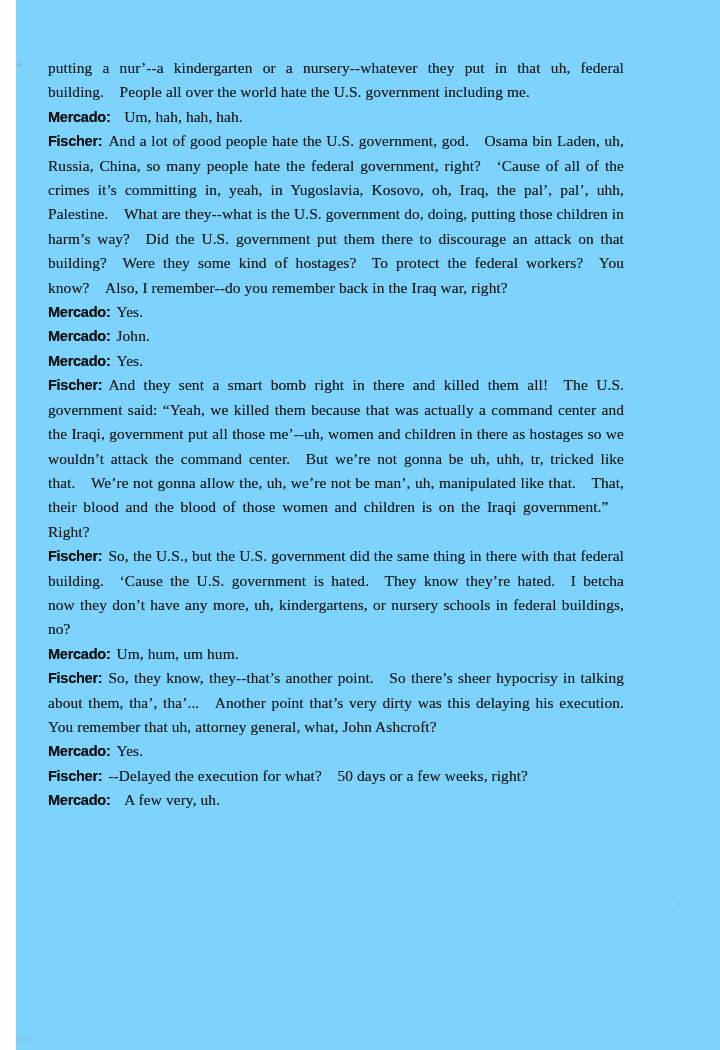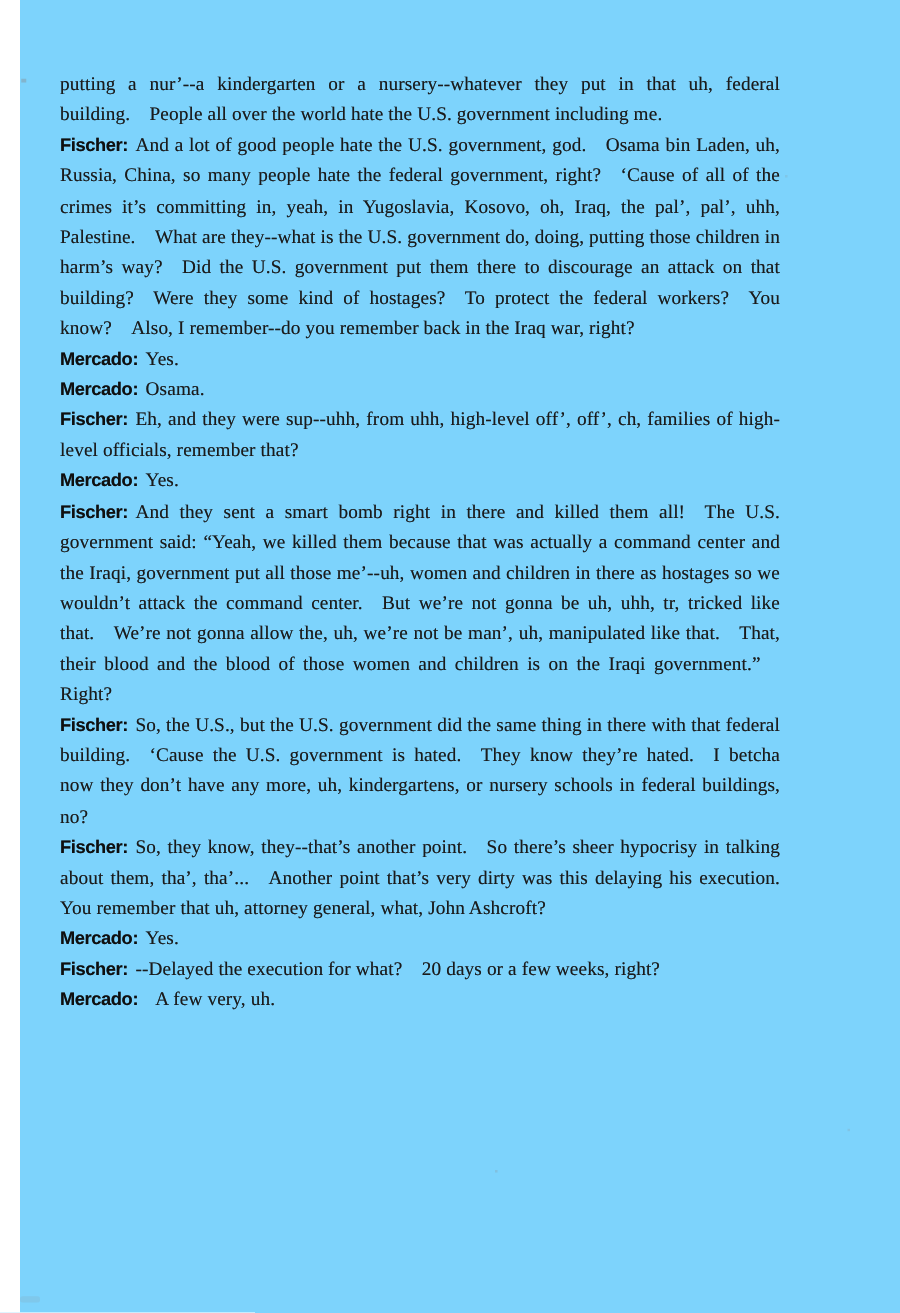--- a/index.html
+++ b/index.html
@@ -52,43 +52,44 @@
 </style>
 </head>
 <body>
 
 <div class="page">
 
   <div class="text-col">
 
     <p class="turn"><span>putting a nur’--a kindergarten or a nursery--whatever they put in that uh, federal building. People all over the world hate the U.S. government including me.</span></p>
 
+    <p class="turn"><span class="speaker">Mercado:</span><span> Um, hah, hah, hah.</span></p>
 
     <p class="turn"><span class="speaker">Fischer:</span><span>And a lot of good people hate the U.S. government, god. Osama bin Laden, uh, Russia, China, so many people hate the federal government, right? ‘Cause of all of the crimes it’s committing in, yeah, in Yugoslavia, Kosovo, oh, Iraq, the pal’, pal’, uhh, Palestine. What are they--what is the U.S. government do, doing, putting those children in harm’s way? Did the U.S. government put them there to discourage an attack on that building? Were they some kind of hostages? To protect the federal workers? You know? Also, I remember--do you remember back in the Iraq war, right?</span></p>
 
     <p class="turn"><span class="speaker">Mercado:</span><span>Yes.</span></p>
 
 
-    <p class="turn"><span class="speaker">Mercado:</span><span>Osama.</span></p>
+    <p class="turn"><span class="speaker">Mercado:</span><span>John.</span></p>
 
-    <p class="turn"><span class="speaker">Fischer:</span><span>Eh, and they were sup--uhh, from uhh, high-level off’, off’, ch, families of high-level officials, remember that?</span></p>
 
     <p class="turn"><span class="speaker">Mercado:</span><span>Yes.</span></p>
 
     <p class="turn"><span class="speaker">Fischer:</span><span>And they sent a smart bomb right in there and killed them all! The U.S. government said: “Yeah, we killed them because that was actually a command center and the Iraqi, government put all those me’--uh, women and children in there as hostages so we wouldn’t attack the command center. But we’re not gonna be uh, uhh, tr, tricked like that. We’re not gonna allow the, uh, we’re not be man’, uh, manipulated like that. That, their blood and the blood of those women and children is on the Iraqi government.” Right?</span></p>
 
 
     <p class="turn"><span class="speaker">Fischer:</span><span>So, the U.S., but the U.S. government did the same thing in there with that federal building. ‘Cause the U.S. government is hated. They know they’re hated. I betcha now they don’t have any more, uh, kindergartens, or nursery schools in federal buildings, no?</span></p>
 
+    <p class="turn"><span class="speaker">Mercado:</span><span>Um, hum, um hum.</span></p>
 
     <p class="turn"><span class="speaker">Fischer:</span><span>So, they know, they--that’s another point. So there’s sheer hypocrisy in talking about them, tha’, tha’... Another point that’s very dirty was this delaying his execution. You remember that uh, attorney general, what, John Ashcroft?</span></p>
 
     <p class="turn"><span class="speaker">Mercado:</span><span>Yes.</span></p>
 
-    <p class="turn"><span class="speaker">Fischer:</span><span>--Delayed the execution for what? 20 days or a few weeks, right?</span></p>
+    <p class="turn"><span class="speaker">Fischer:</span><span>--Delayed the execution for what? 50 days or a few weeks, right?</span></p>
 
     <p class="turn"><span class="speaker">Mercado:</span><span> A few very, uh.</span></p>
 
   </div>
 
   <div class="speck speck-a"></div>
   <div class="speck speck-b"></div>
   <div class="speck speck-c"></div>
   <div class="speck speck-d"></div>
   <div class="speck smudge"></div>

